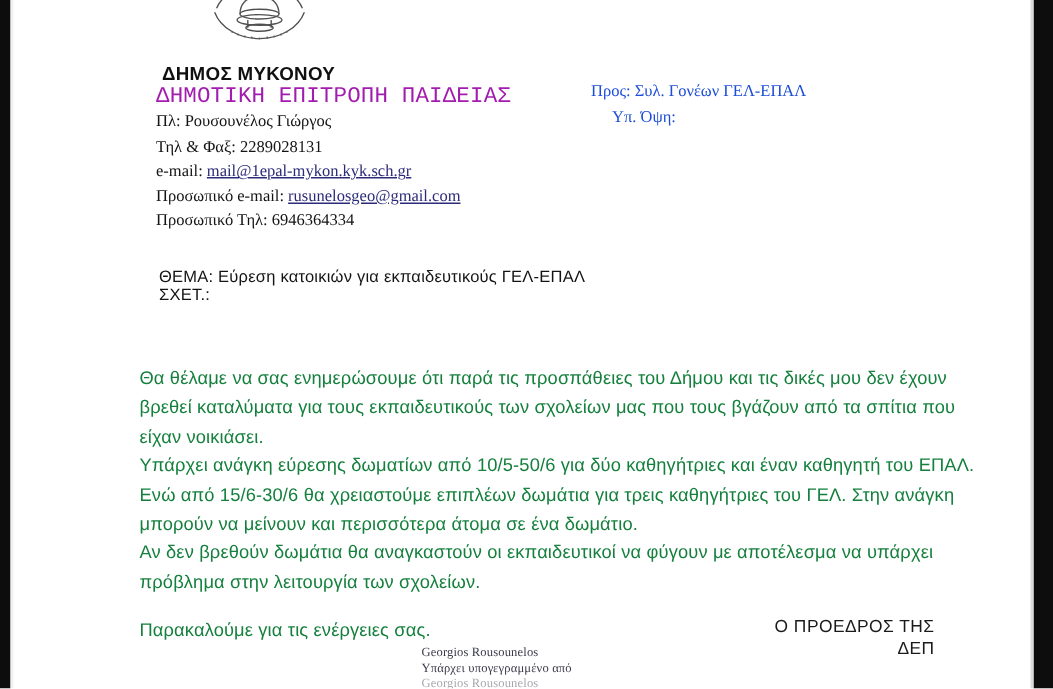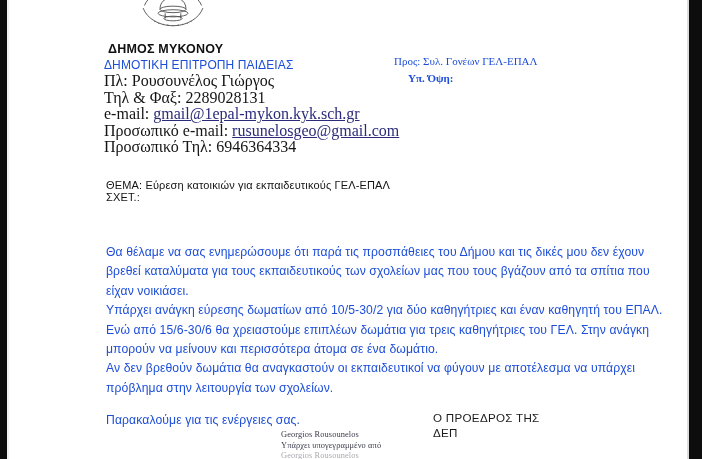--- a/index.html
+++ b/index.html
@@ -66,29 +66,29 @@
   .org-name {
     font-family: "Liberation Sans", sans-serif;
     font-weight: bold;
     font-size: 12.5px;
     letter-spacing: 0.2px;
     color: #101010;
     margin-left: 4px;
     line-height: 16px;
   }
   .org-sub {
-    font-family: Liberation Sans, sans-serif;
-    font-size: 12px;
-    color: #1d4ed8;
+    font-family: Liberation Mono, monospace;
+    font-size: 15px;
+    color: #a21caf;
     line-height: 16px;
     letter-spacing: 0.1px;
   }
   .contact-line {
     font-family: "Liberation Serif", serif;
-    font-size: 16px;
+    font-size: 11px;
     color: #141414;
     line-height: 16.6px;
     white-space: nowrap;
   }
   .maillink {
     color: #2b2b7a;
     text-decoration: underline;
   }
 
   .recipient {
@@ -96,62 +96,61 @@
     left: 290px;
     top: 12px;
     font-family: "Liberation Serif", serif;
     font-size: 11px;
     color: #1d4ed8;
     line-height: 17px;
   }
   .recipient .attn {
     display: block;
     margin-left: 14px;
-    font-weight: bold;
   }
 
   
   .subject-block {
     position: absolute;
     left: 97px;
     top: 179px;
     font-family: "Liberation Sans", sans-serif;
     font-size: 11px;
     color: #141414;
     letter-spacing: 0.15px;
   }
   .subject-block .rel {
   }
 
   
   .body-text {
     position: absolute;
-    left: 97px;
+    left: 84px;
     top: 243px;
     width: 562px;
     font-family: "Liberation Sans", sans-serif;
     font-size: 12.2px;
     line-height: 19.4px;
-    color: #1d4ed8;
+    color: #15803d;
     letter-spacing: 0.1px;
   }
   .body-text p {
     margin: 0;
   }
   .body-text p.gap {
     margin-top: 13px;
   }
 
   
   .signature {
     position: absolute;
     left: 424px;
     top: 410px;
     width: 190px;
-    text-align: left;
+    text-align: right;
     font-family: "Liberation Sans", sans-serif;
     font-size: 11.6px;
     line-height: 15px;
     color: #1a1a1a;
     letter-spacing: 0.3px;
   }
 
   
   .digital-sig {
     position: absolute;
@@ -209,21 +208,21 @@
       <div class="org-name">ΔΗΜΟΣ ΜΥΚΟΝΟΥ</div>
 
       <div class="org-sub">ΔΗΜΟΤΙΚΗ ΕΠΙΤΡΟΠΗ ΠΑΙΔΕΙΑΣ</div>
 
       <div class="contact-line">Πλ: Ρουσουνέλος Γιώργος</div>
 
       <div class="contact-line">Τηλ &amp; Φαξ: 2289028131</div>
 
       <div class="contact-line">
         <span>e-mail:</span>
-        <span class="maillink">gmail@1epal-mykon.kyk.sch.gr</span>
+        <span class="maillink">mail@1epal-mykon.kyk.sch.gr</span>
       </div>
 
       <div class="contact-line">
         <span>Προσωπικό e-mail:</span>
         <span class="maillink">rusunelosgeo@gmail.com</span>
       </div>
 
       <div class="contact-line">Προσωπικό Τηλ: 6946364334</div>
 
       <div class="recipient">
@@ -234,21 +233,21 @@
 
   </div>
 
   <div class="subject-block">
     <div>ΘΕΜΑ: Εύρεση κατοικιών για εκπαιδευτικούς ΓΕΛ-ΕΠΑΛ</div>
     <div class="rel">ΣΧΕΤ.:</div>
   </div>
 
   <div class="body-text">
     <p>Θα θέλαμε να σας ενημερώσουμε ότι παρά τις προσπάθειες του Δήμου και τις δικές μου δεν έχουν βρεθεί καταλύματα για τους εκπαιδευτικούς των σχολείων μας που τους βγάζουν από τα σπίτια που είχαν νοικιάσει.</p>
-    <p>Υπάρχει ανάγκη εύρεσης δωματίων από 10/5-30/2 για δύο καθηγήτριες  και έναν καθηγητή του ΕΠΑΛ. Ενώ από 15/6-30/6 θα χρειαστούμε επιπλέων δωμάτια για τρεις καθηγήτριες του ΓΕΛ. Στην ανάγκη μπορούν να μείνουν και περισσότερα άτομα σε ένα δωμάτιο.</p>
+    <p>Υπάρχει ανάγκη εύρεσης δωματίων από 10/5-50/6 για δύο καθηγήτριες  και έναν καθηγητή του ΕΠΑΛ. Ενώ από 15/6-30/6 θα χρειαστούμε επιπλέων δωμάτια για τρεις καθηγήτριες του ΓΕΛ. Στην ανάγκη μπορούν να μείνουν και περισσότερα άτομα σε ένα δωμάτιο.</p>
     <p>Αν δεν βρεθούν δωμάτια θα αναγκαστούν οι εκπαιδευτικοί να φύγουν με αποτέλεσμα να υπάρχει πρόβλημα στην λειτουργία των σχολείων.</p>
     <p class="gap">Παρακαλούμε για τις ενέργειες σας.</p>
   </div>
 
   <div class="signature">
     <div>Ο ΠΡΟΕΔΡΟΣ ΤΗΣ</div>
     <div>ΔΕΠ</div>
   </div>
 
   <div class="digital-sig">

